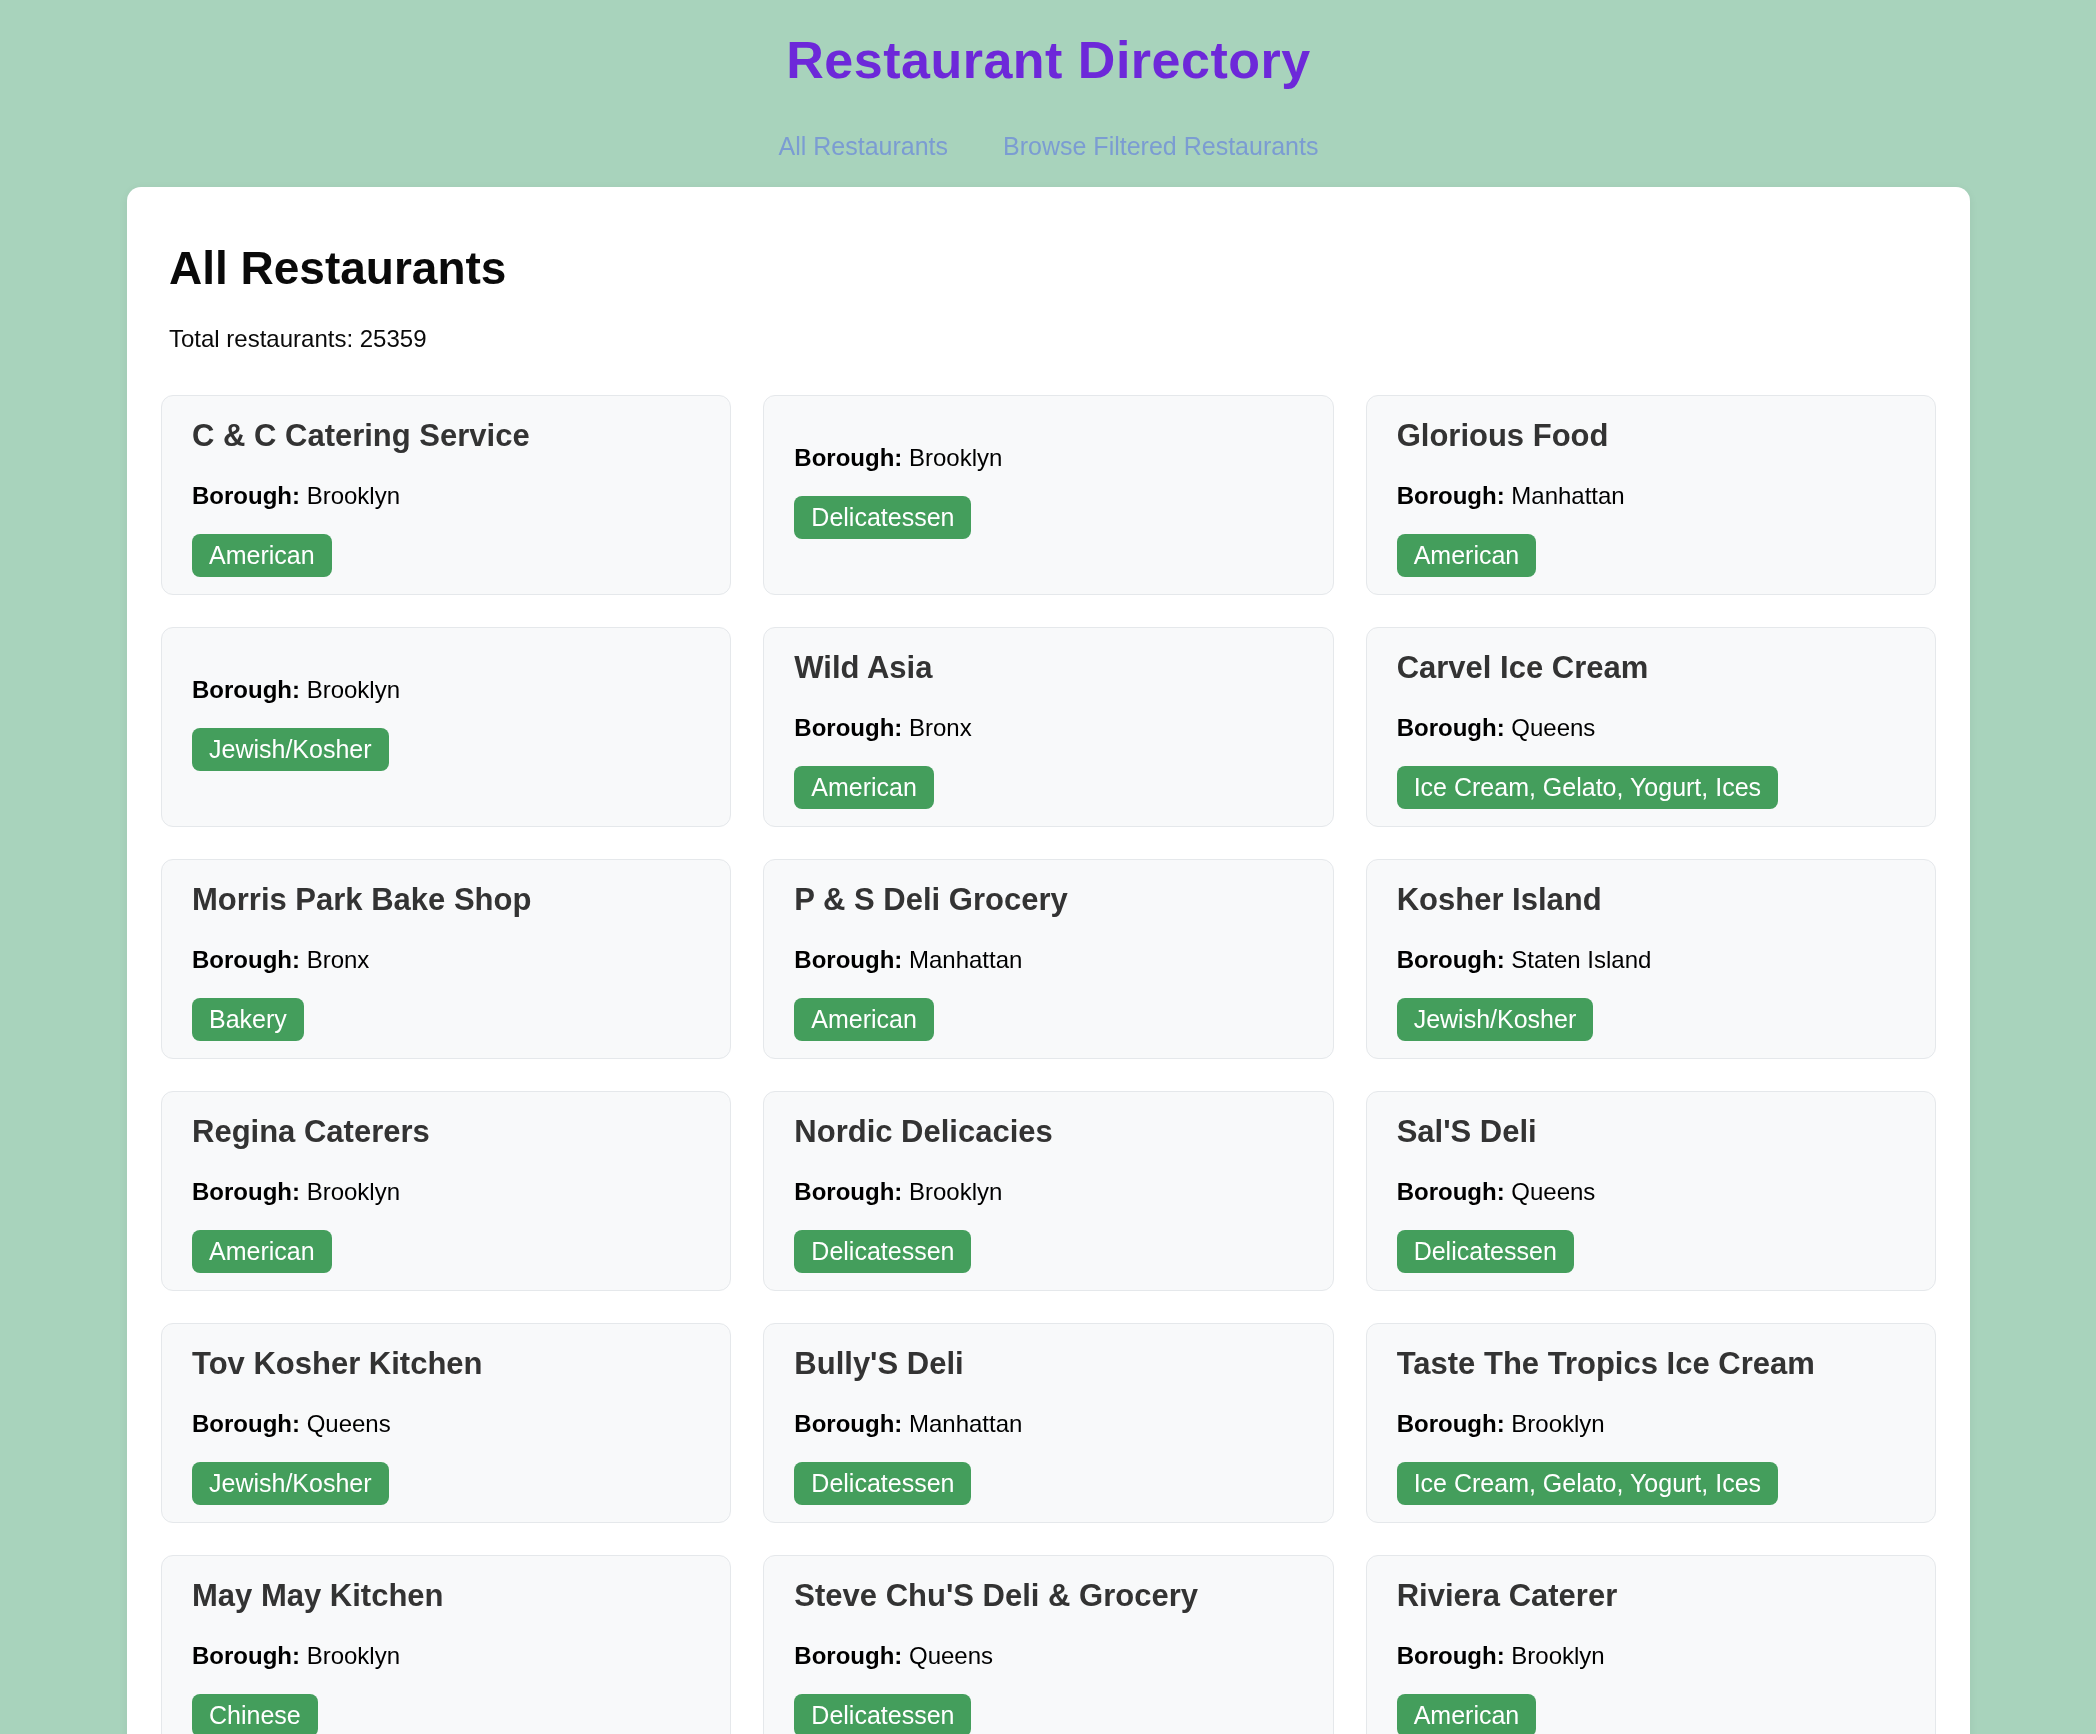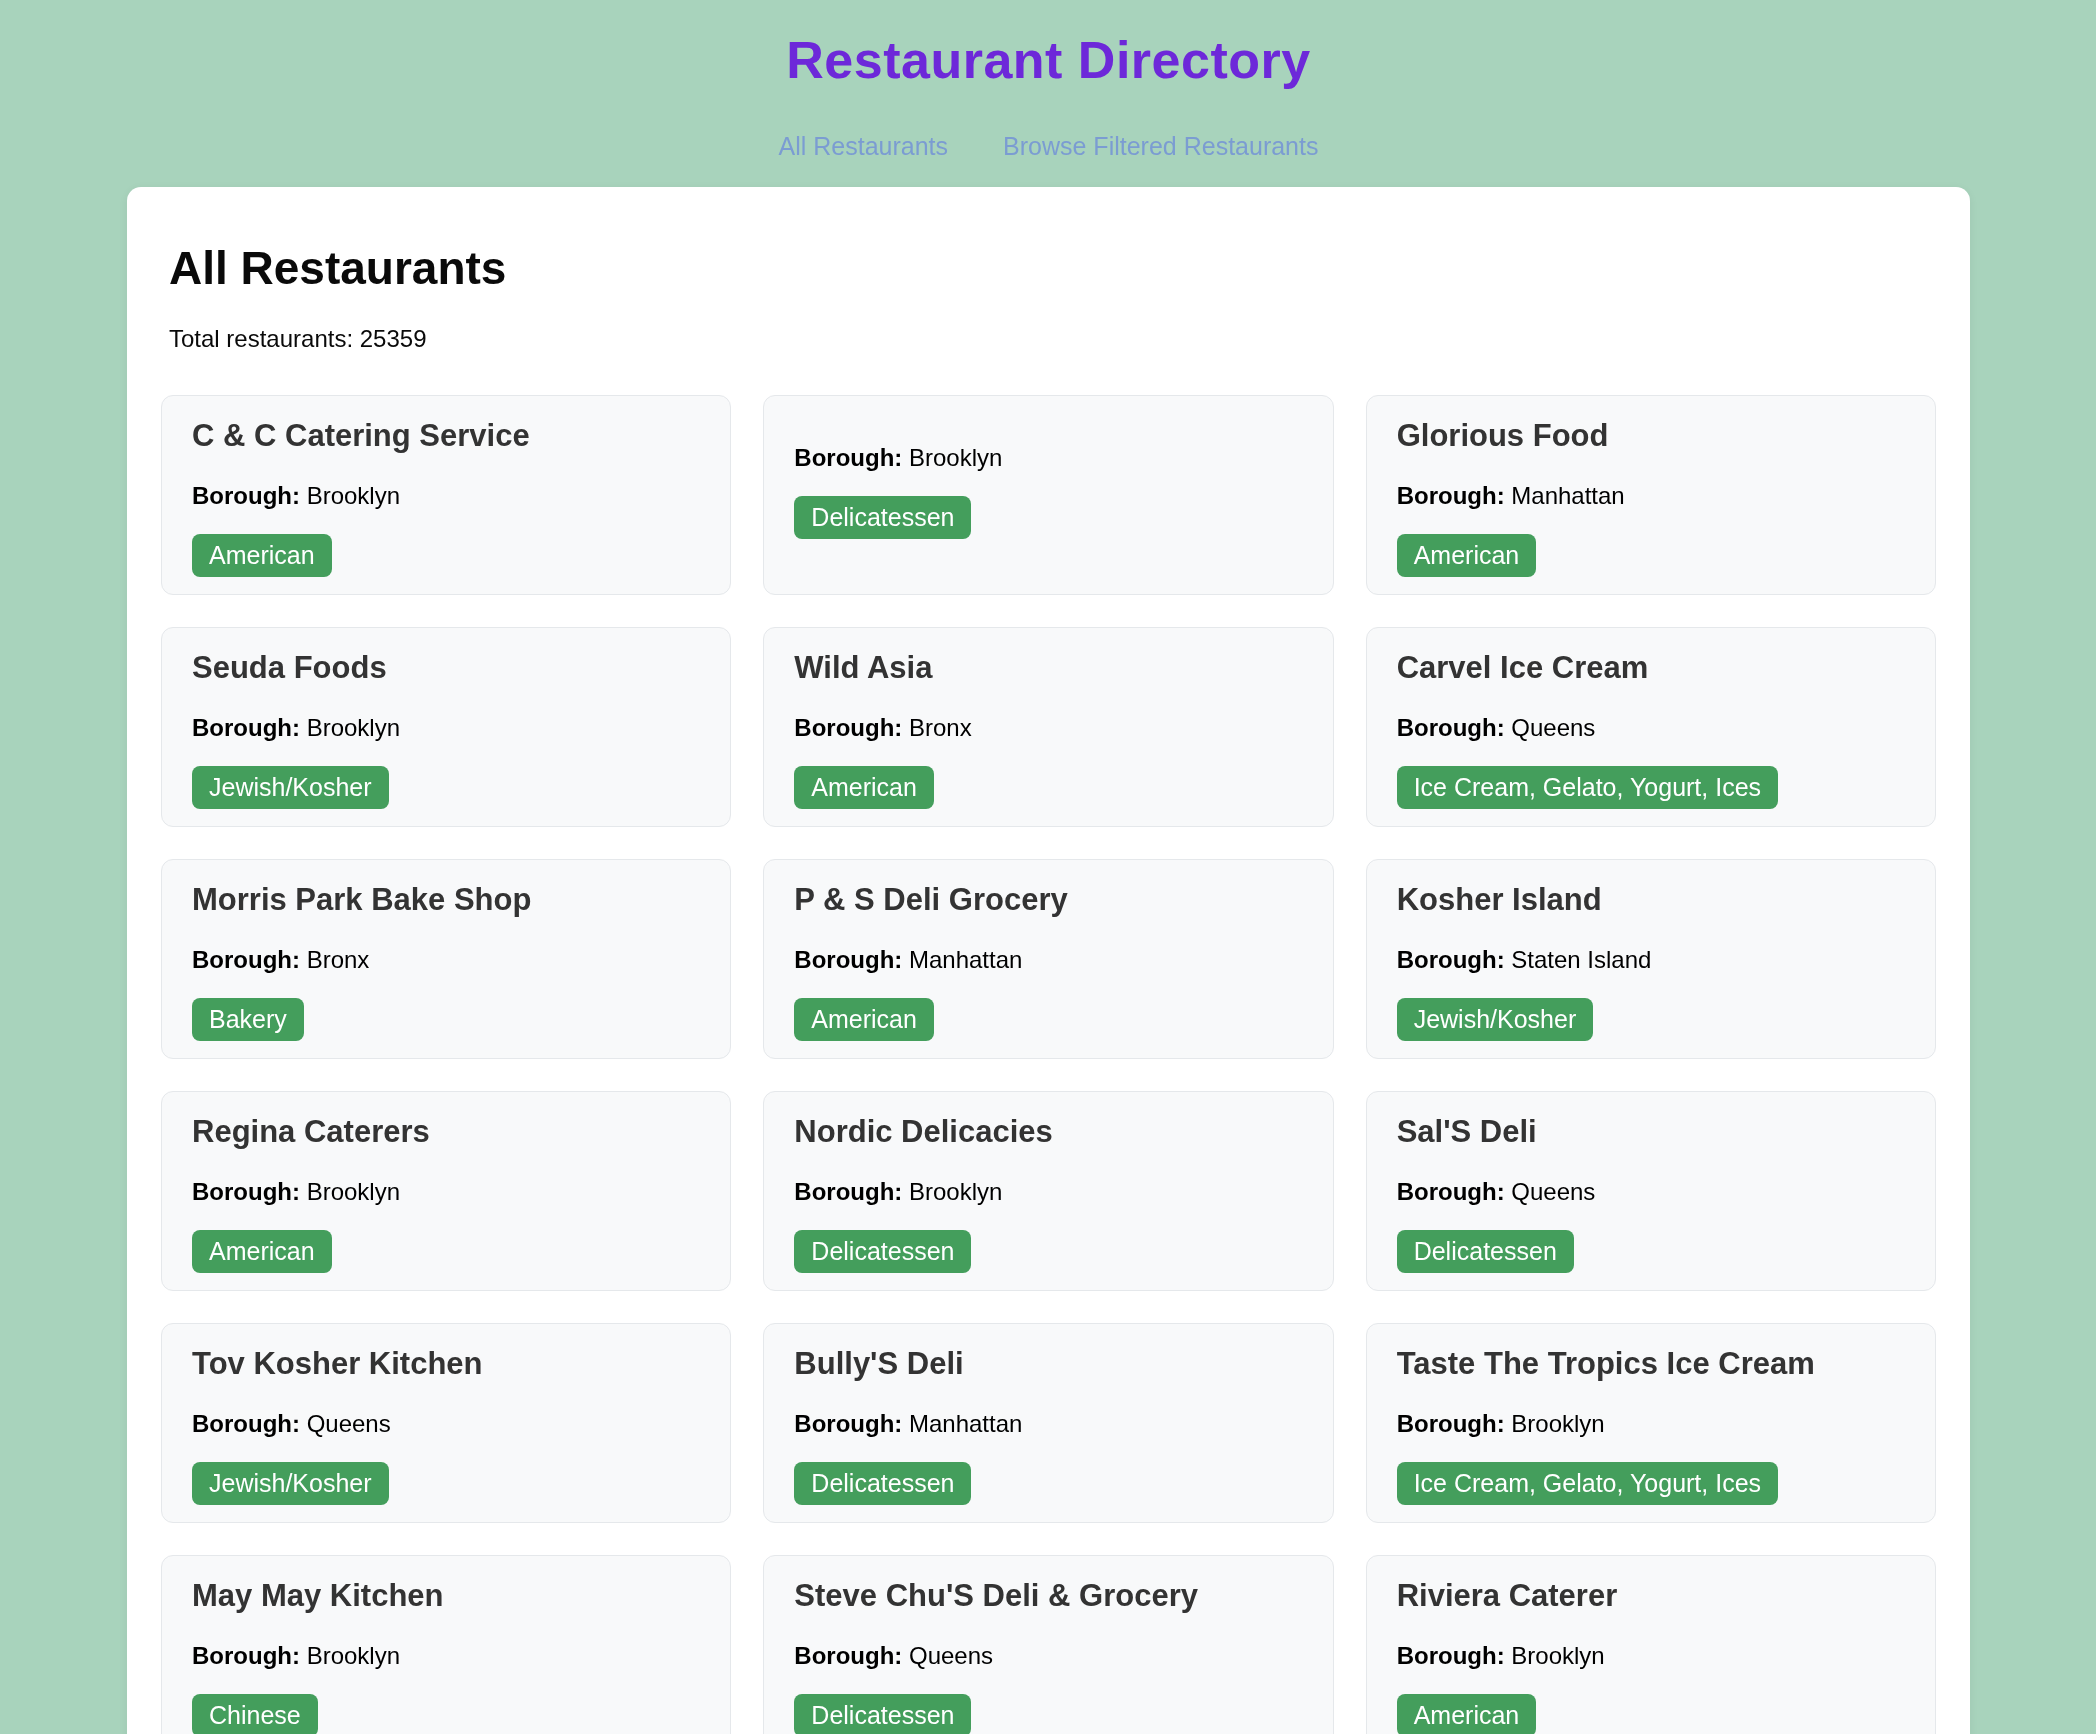--- a/index.html
+++ b/index.html
@@ -115,21 +115,20 @@
     <span class="cuisine-badge">Delicatessen</span>
   </div>
 
   <div class="restaurant-card">
     <h3 class="restaurant-name">Glorious Food</h3>
     <p class="borough-line"><strong>Borough:</strong> <span>Manhattan</span></p>
     <span class="cuisine-badge">American</span>
   </div>
 
   <div class="restaurant-card">
-    <h3 class="restaurant-name">Seuda Foods</h3>
     <p class="borough-line"><strong>Borough:</strong> <span>Brooklyn</span></p>
     <span class="cuisine-badge">Jewish/Kosher</span>
   </div>
 
   <div class="restaurant-card">
     <h3 class="restaurant-name">Wild Asia</h3>
     <p class="borough-line"><strong>Borough:</strong> <span>Bronx</span></p>
     <span class="cuisine-badge">American</span>
   </div>
 

